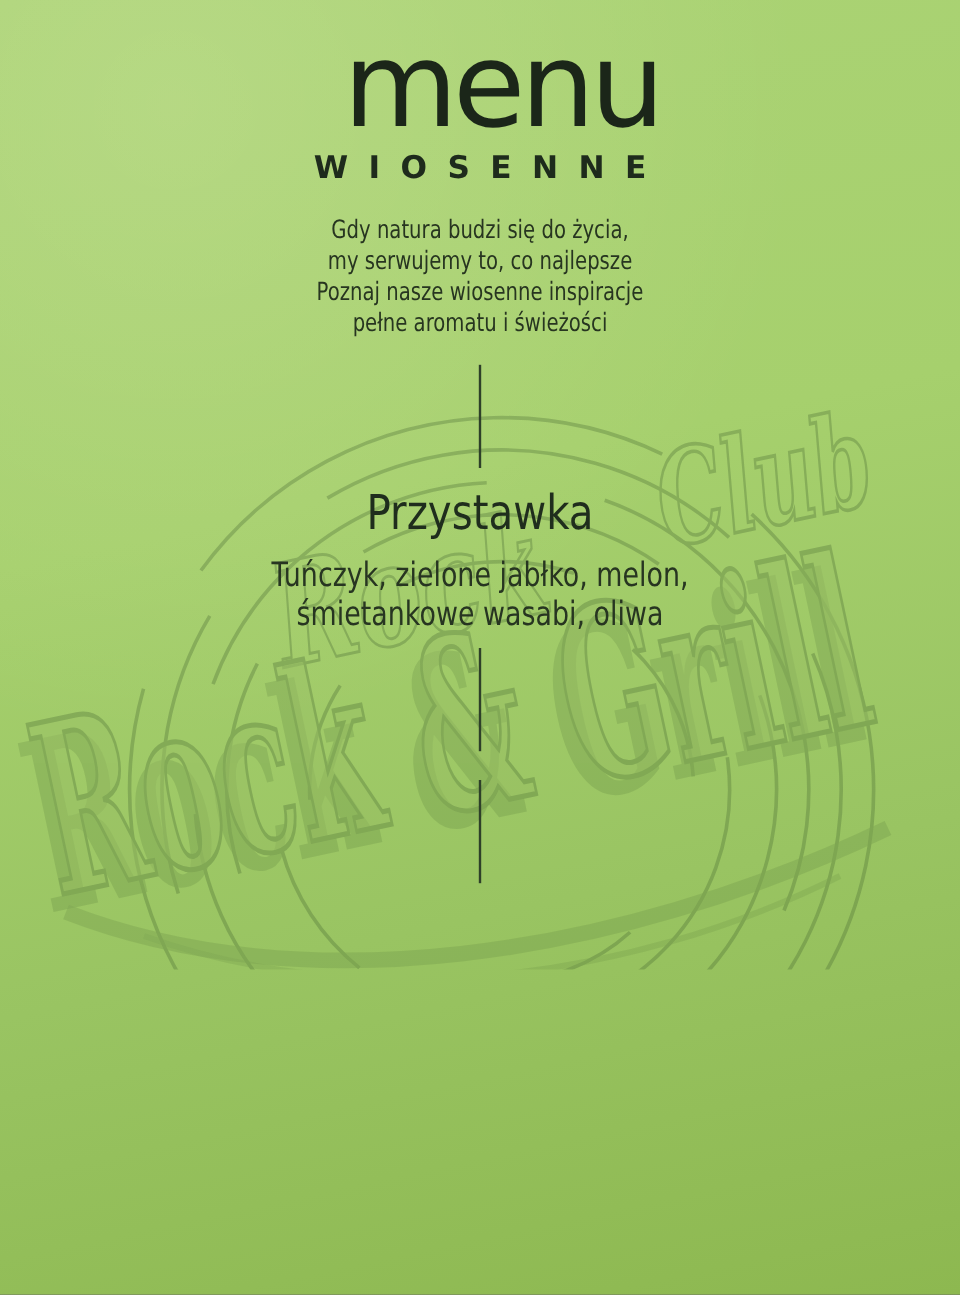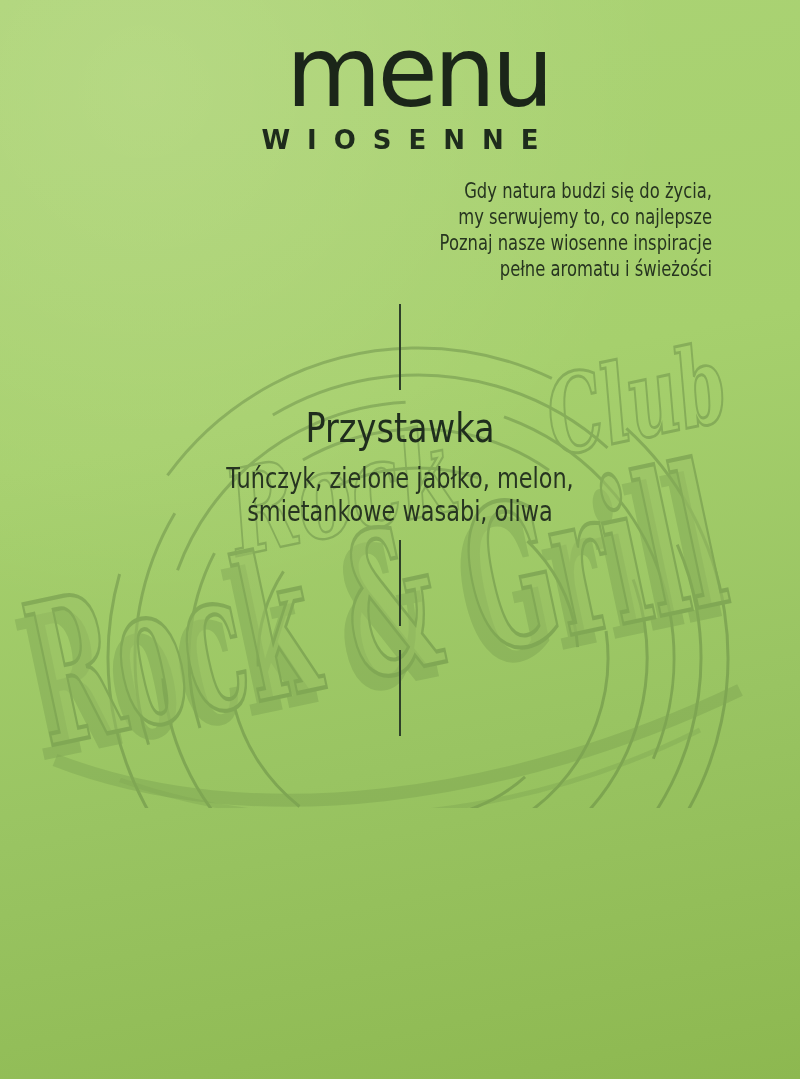--- a/index.html
+++ b/index.html
@@ -24,21 +24,21 @@
   .title{
     margin:26px 0 0 0;
     font-size:98px;line-height:.95;font-weight:normal;
     letter-spacing:-4px;color:#1b2619;padding-left:36px;
   }
   .subtitle{
     margin-top:6px;padding-left:17px;
     font-size:26px;line-height:31px;font-weight:bold;
     letter-spacing:17px;color:#1e2b1c;
   }
-  .intro{margin-top:22px;font-size:21px;line-height:26px;color:#273520;text-align:right;}
+  .intro{margin-top:22px;font-size:21px;line-height:26px;color:#273520;}
   .intro div{transform:scaleX(.78);transform-origin:center;}
   .divider{width:2px;background:#2e4029;margin-left:auto;margin-right:auto;}
   .d1{height:86px;margin-top:22px;}
   .d2{height:86px;margin-top:12px;}
   .d3{height:86px;margin-top:24px;}
   .course-name{
     margin:14px 0 0 0;
     font-size:40px;line-height:48px;font-weight:normal;
     color:#1f2d1d;transform:scaleX(.84);transform-origin:center;
   }

